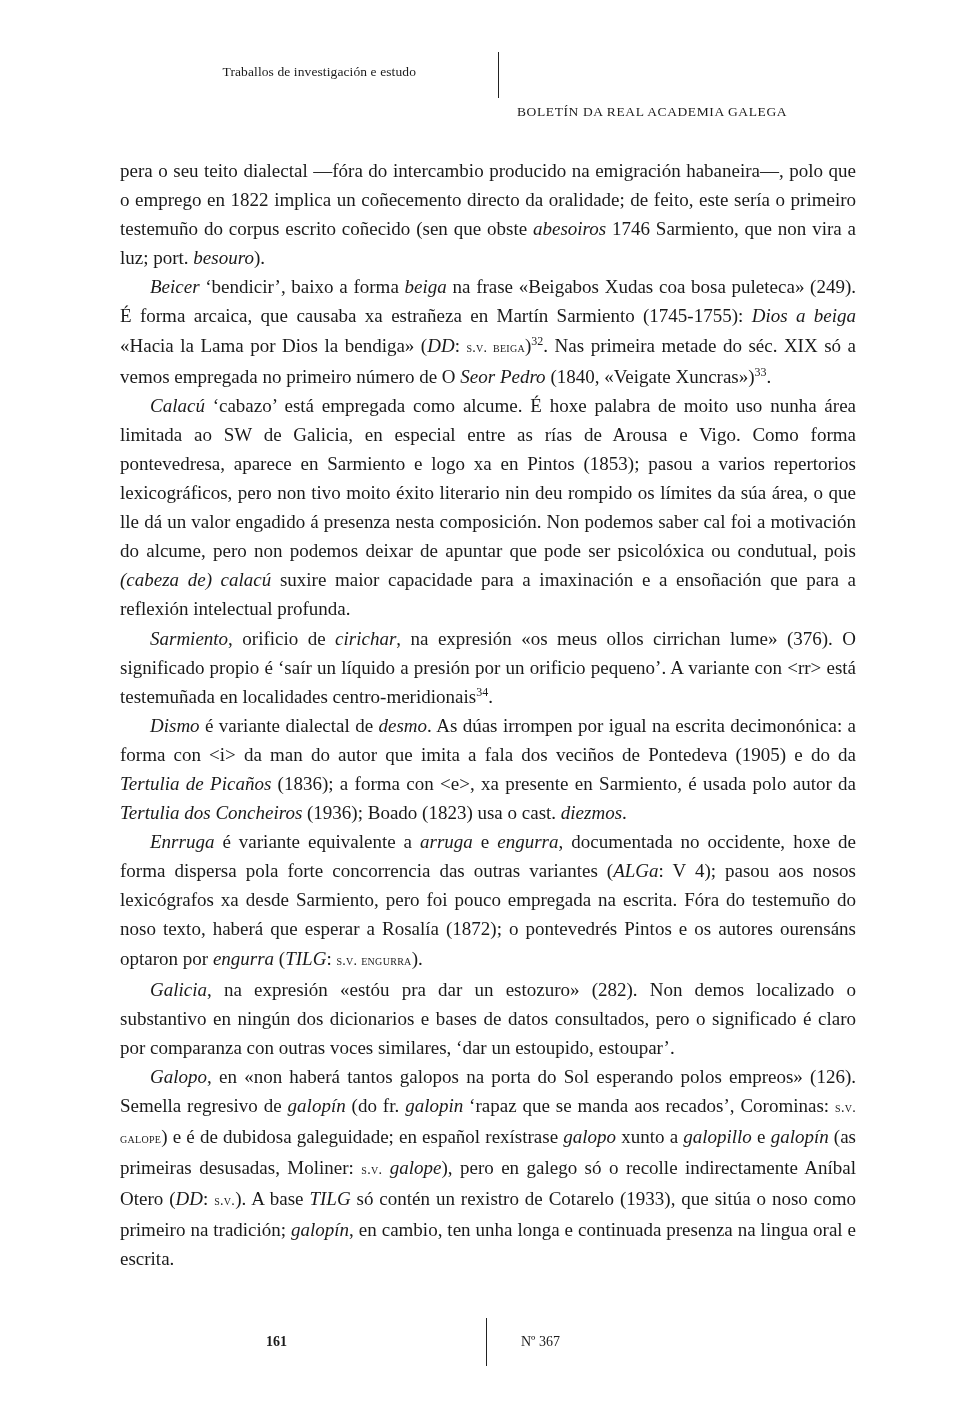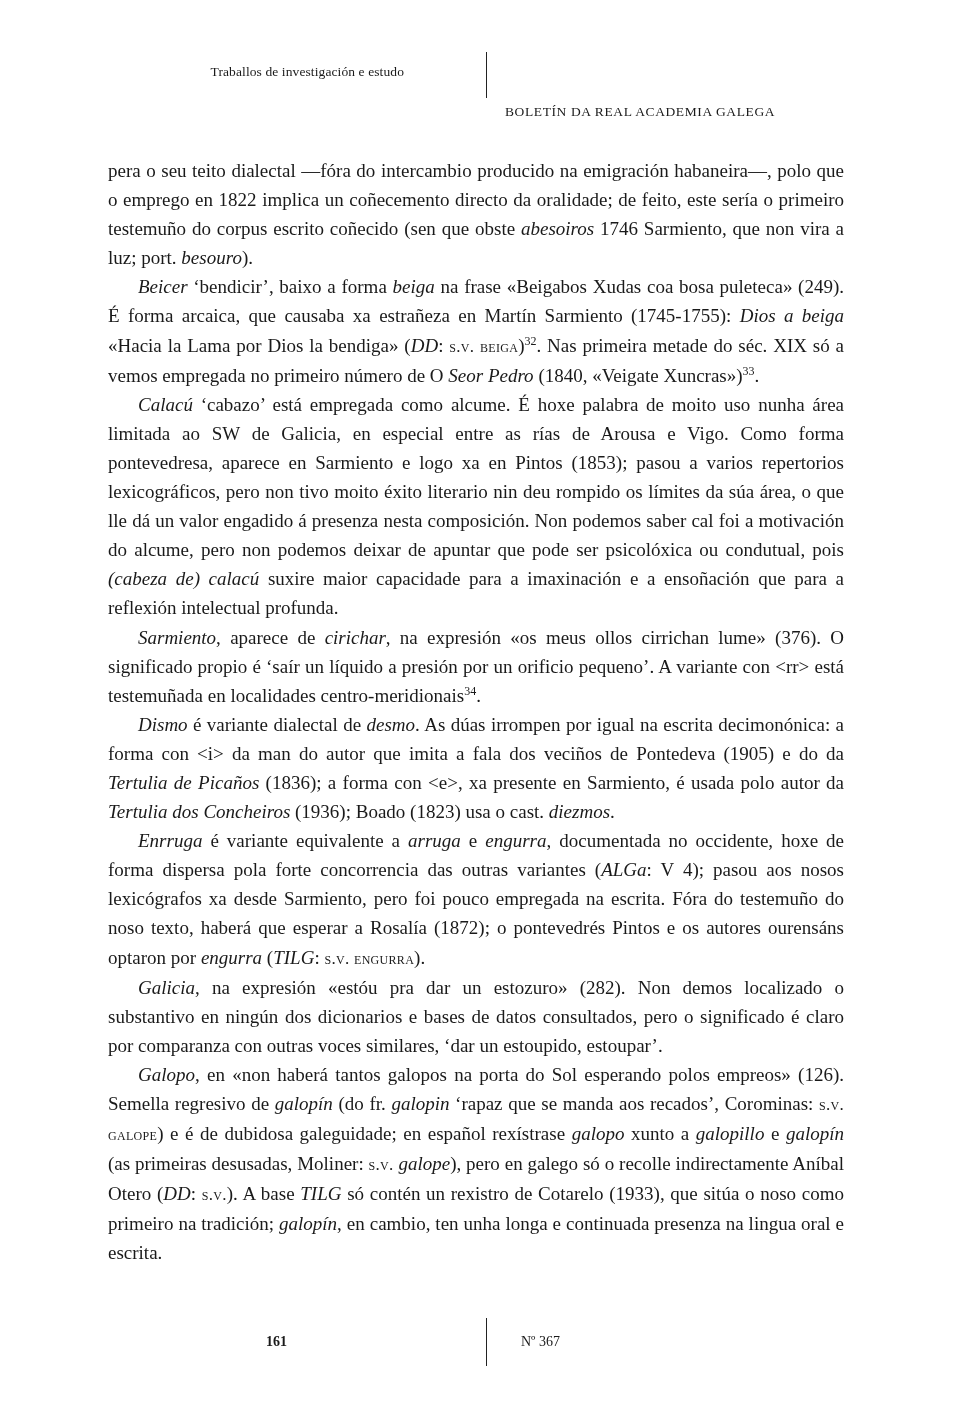--- a/index.html
+++ b/index.html
@@ -1,46 +1,46 @@
 <!DOCTYPE html>
 <html><head>
 <meta charset="utf-8">
 <style>
   html, body { margin: 0; padding: 0; background: #ffffff; }
   body { width: 975px; height: 1417px; position: relative; overflow: hidden;
          font-family: "Liberation Serif", "DejaVu Serif", serif; color: #1a1a1a; }
-  .header { position: absolute; top: 52px; left: 0; width: 859px; height: 48px; padding-left: 48px; }
+  .header { position: absolute; top: 52px; left: 12px; width: 859px; height: 48px; padding-left: 48px; }
   .header .left { position: absolute; right: 503px; top: 12px; font-size: 13.5px; letter-spacing: 0.1px; white-space: nowrap; }
   .header .divider { position: absolute; left: 486px; top: 0; width: 1px; height: 46px; background: #222; }
   .header .right { position: absolute; left: 505px; top: 12px; font-size: 13.5px; letter-spacing: 0.6px; white-space: nowrap; margin-top: 40px; }
-  .body-text { position: absolute; top: 156px; left: 108px; width: 736px; }
+  .body-text { position: absolute; top: 156px; left: 120px; width: 736px; }
   .para { margin: 0; font-size: 19px; line-height: 29.1px; text-align: justify; hyphens: manual; }
   .para.indent { text-indent: 30px; }
   .it { font-style: italic; }
-  .sc { font-variant: small-caps; font-size: 17px; letter-spacing: 0.3px; }
+  .sc { font-variant: small-caps; font-size: 14px; letter-spacing: 0.3px; }
   sup { font-size: 12px; line-height: 0; vertical-align: super; }
   .footer { position: absolute; top: 1318px; left: 0; width: 792px; height: 48px; }
   .footer .page-num { position: absolute; right: 505px; top: 16px; font-size: 14px; font-weight: bold; }
   .footer .divider { position: absolute; left: 486px; top: 0; width: 1px; height: 48px; background: #222; }
   .footer .issue { position: absolute; left: 521px; top: 16px; font-size: 14px; }
 </style>
 </head>
 <body>
 
 <div class="header">
   <span class="left">Traballos de investigación e estudo</span>
   <span class="divider"></span>
   <span class="right">BOLETÍN DA REAL ACADEMIA GALEGA</span>
 </div>
 
 <div class="body-text" id="body-text">
     <p class="para"><span>pera o seu teito dialectal —fóra do intercambio producido na emigración habaneira—, polo que o emprego en 1822 implica un coñecemento directo da oralidade; de feito, este sería o primeiro testemuño do corpus escrito coñecido (sen que obste </span><span class="it">abesoiros</span><span> 1746 Sarmiento, que non vira a luz; port. </span><span class="it">besouro</span><span>).</span></p>
     <p class="para indent"><span class="it">Beicer</span><span> ‘bendicir’, baixo a forma </span><span class="it">beiga</span><span> na frase «Beigabos Xudas coa bosa puleteca» (249). É forma arcaica, que causaba xa estrañeza en Martín Sarmiento (1745-1755): </span><span class="it">Dios a beiga</span><span> «Hacia la Lama por Dios la bendiga» (</span><span class="it">DD</span><span>: </span><span class="sc">s.v. beiga</span><span>)</span><sup>32</sup><span>. Nas primeira metade do séc. XIX só a vemos empregada no primeiro número de O </span><span class="it">Seor Pedro</span><span> (1840, «Veigate Xuncras»)</span><sup>33</sup><span>.</span></p>
     <p class="para indent"><span class="it">Calacú</span><span> ‘cabazo’ está empregada como alcume. É hoxe palabra de moito uso nunha área limitada ao SW de Galicia, en especial entre as rías de Arousa e Vigo. Como forma pontevedresa, aparece en Sarmiento e logo xa en Pintos (1853); pasou a varios repertorios lexicográficos, pero non tivo moito éxito literario nin deu rompido os límites da súa área, o que lle dá un valor engadido á presenza nesta composición. Non podemos saber cal foi a motivación do alcume, pero non podemos deixar de apuntar que pode ser psicolóxica ou condutual, pois </span><span class="it">(cabeza de) calacú</span><span> suxire maior capacidade para a imaxinación e a ensoñación que para a reflexión intelectual profunda.</span></p>
-    <p class="para indent"><span class="it">Sarmiento</span><span>, aparece de </span><span class="it">cirichar</span><span>, na expresión «os meus ollos cirrichan lume» (376). O significado propio é ‘saír un líquido a presión por un orificio pequeno’. A variante con &lt;rr&gt; está testemuñada en localidades centro-meridionais</span><sup>34</sup><span>.</span></p>
+    <p class="para indent"><span class="it">Sarmiento</span><span>, orificio de </span><span class="it">cirichar</span><span>, na expresión «os meus ollos cirrichan lume» (376). O significado propio é ‘saír un líquido a presión por un orificio pequeno’. A variante con &lt;rr&gt; está testemuñada en localidades centro-meridionais</span><sup>34</sup><span>.</span></p>
     <p class="para indent"><span class="it">Dismo</span><span> é variante dialectal de </span><span class="it">desmo</span><span>. As dúas irrompen por igual na escrita decimonónica: a forma con &lt;i&gt; da man do autor que imita a fala dos veciños de Pontedeva (1905) e do da </span><span class="it">Tertulia de Picaños</span><span> (1836); a forma con &lt;e&gt;, xa presente en Sarmiento, é usada polo autor da </span><span class="it">Tertulia dos Concheiros</span><span> (1936); Boado (1823) usa o cast. </span><span class="it">diezmos</span><span>.</span></p>
     <p class="para indent"><span class="it">Enrruga</span><span> é variante equivalente a </span><span class="it">arruga</span><span> e </span><span class="it">engurra</span><span>, documentada no occidente, hoxe de forma dispersa pola forte concorrencia das outras variantes (</span><span class="it">ALGa</span><span>: V 4); pasou aos nosos lexicógrafos xa desde Sarmiento, pero foi pouco empregada na escrita. Fóra do testemuño do noso texto, haberá que esperar a Rosalía (1872); o pontevedrés Pintos e os autores ourensáns optaron por </span><span class="it">engurra</span><span> (</span><span class="it">TILG</span><span>: </span><span class="sc">s.v. engurra</span><span>).</span></p>
     <p class="para indent"><span class="it">Galicia</span><span>, na expresión «estóu pra dar un estozuro» (282). Non demos localizado o substantivo en ningún dos dicionarios e bases de datos consultados, pero o significado é claro por comparanza con outras voces similares, ‘dar un estoupido, estoupar’.</span></p>
     <p class="para indent"><span class="it">Galopo</span><span>, en «non haberá tantos galopos na porta do Sol esperando polos empreos» (126). Semella regresivo de </span><span class="it">galopín</span><span> (do fr. </span><span class="it">galopin</span><span> ‘rapaz que se manda aos recados’, Corominas: </span><span class="sc">s.v. galope</span><span>) e é de dubidosa galeguidade; en español rexístrase </span><span class="it">galopo</span><span> xunto a </span><span class="it">galopillo</span><span> e </span><span class="it">galopín</span><span> (as primeiras desusadas, Moliner: </span><span class="sc">s.v.</span><span> </span><span class="it">galope</span><span>), pero en galego só o recolle indirectamente Aníbal Otero (</span><span class="it">DD</span><span>: </span><span class="sc">s.v.</span><span>). A base </span><span class="it">TILG</span><span> só contén un rexistro de Cotarelo (1933), que sitúa o noso como primeiro na tradición; </span><span class="it">galopín</span><span>, en cambio, ten unha longa e continuada presenza na lingua oral e escrita.</span></p>
   </div>
 
 <div class="footer">
   <span class="page-num">161</span>
   <span class="divider"></span>
   <span class="issue">Nº 367</span>

